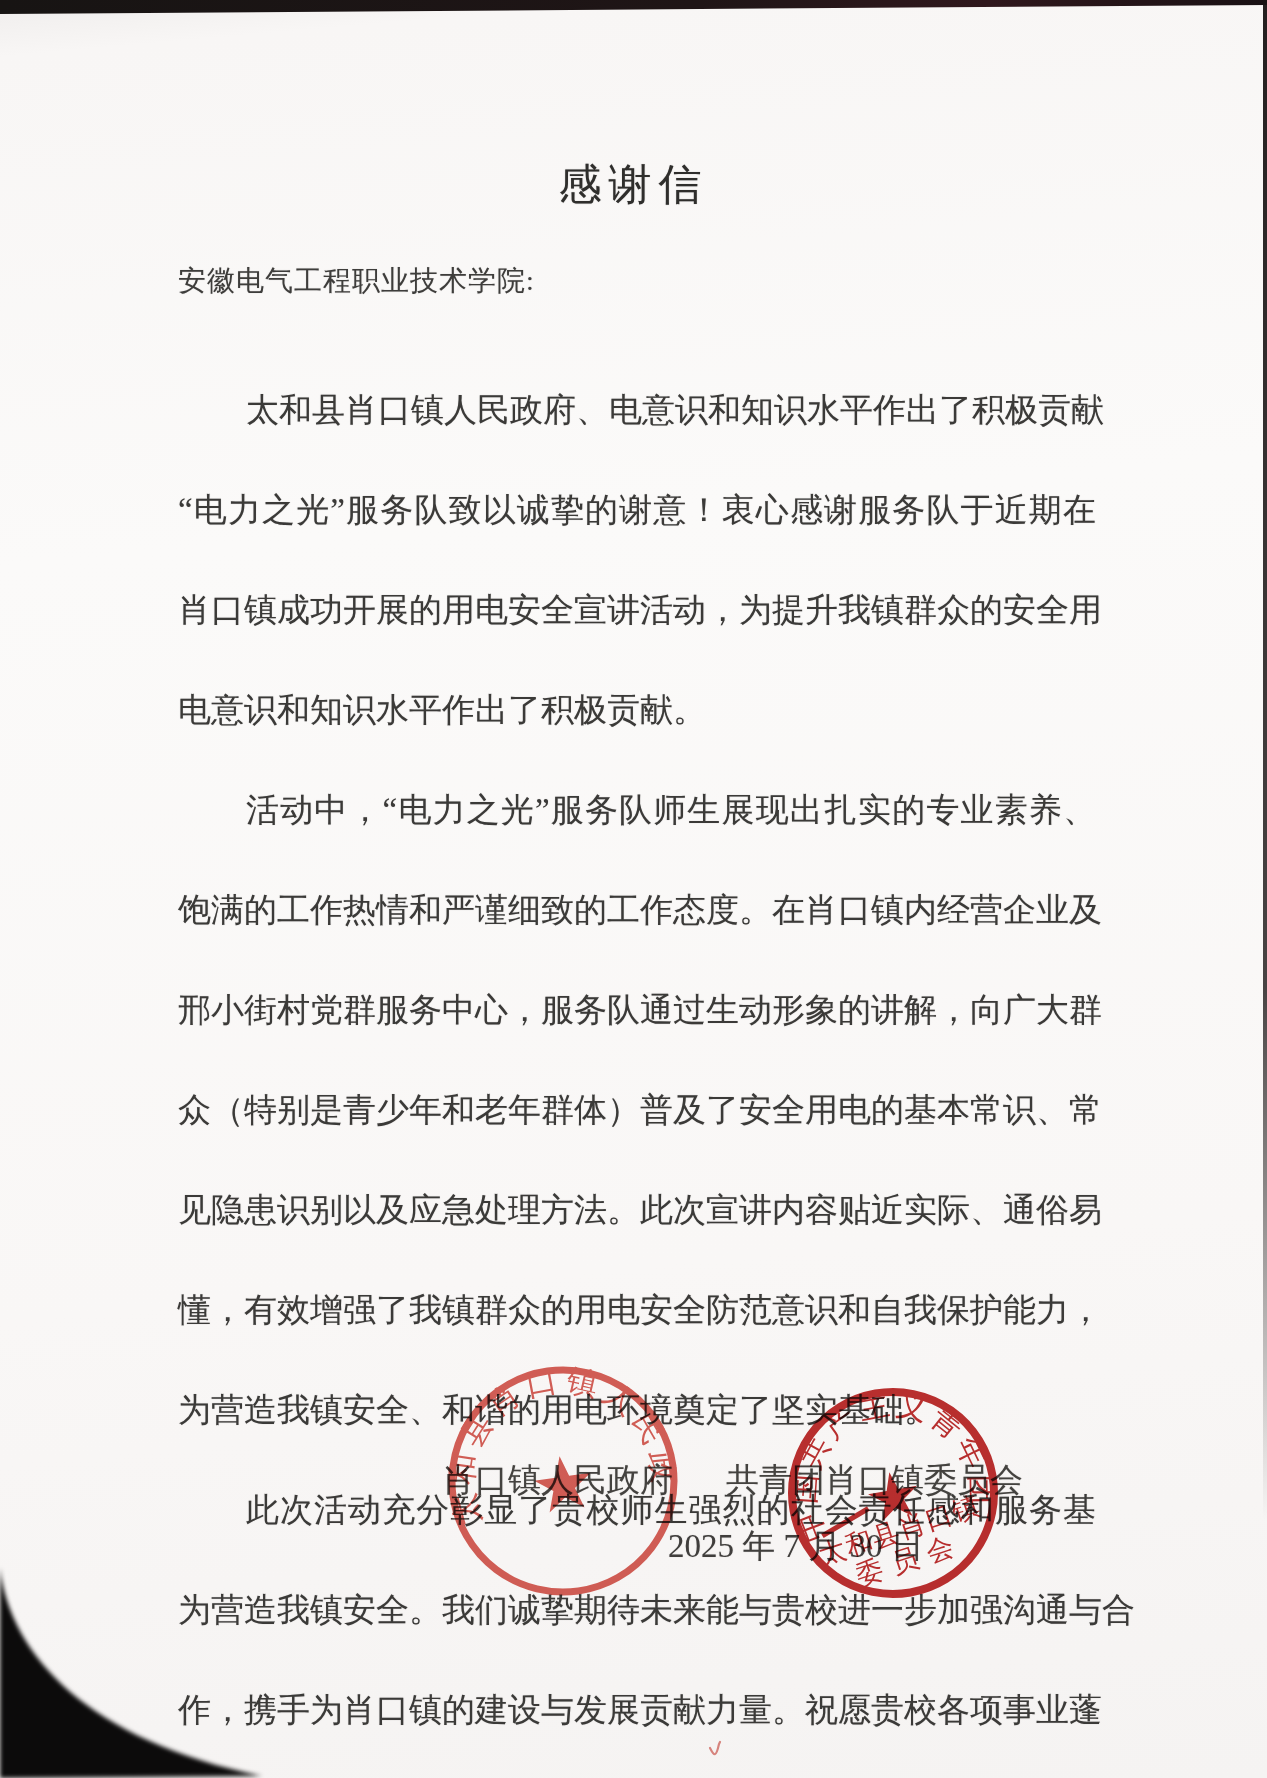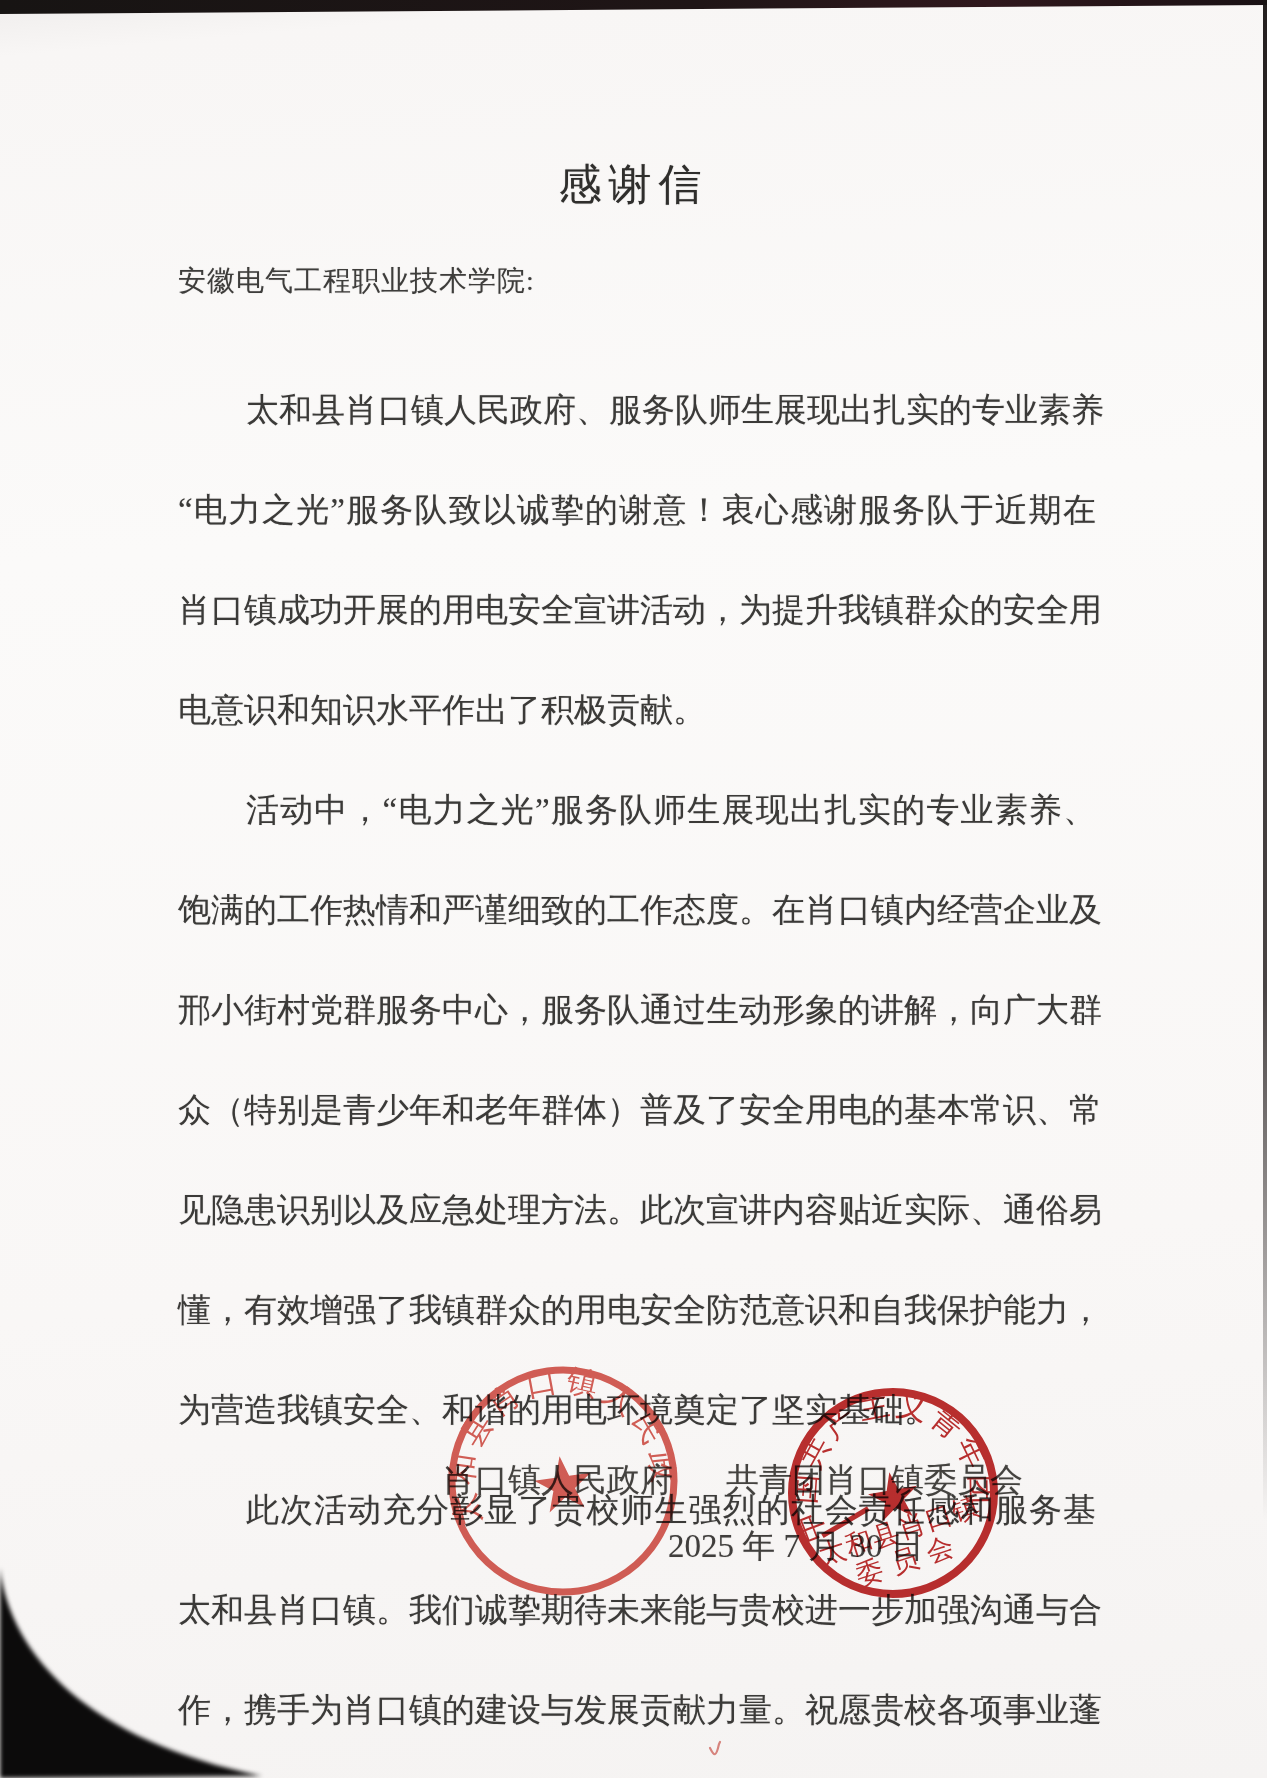--- a/index.html
+++ b/index.html
@@ -70,33 +70,33 @@
 <div id="page">
 
   <div class="top-edge"></div>
   <div class="right-edge"></div>
 
   <div class="title">感谢信</div>
 
   <div class="salutation">安徽电气工程职业技术学院:</div>
 
   <div class="body-block">
-    <p class="line indent">太和县肖口镇人民政府、服务队师生展现出扎实的专业素养</p>
+    <p class="line indent">太和县肖口镇人民政府、电意识和知识水平作出了积极贡献</p>
     <p class="line">“电力之光”服务队致以诚挚的谢意！衷心感谢服务队于近期在</p>
     <p class="line">肖口镇成功开展的用电安全宣讲活动，为提升我镇群众的安全用</p>
     <p class="line last">电意识和知识水平作出了积极贡献。</p>
     <p class="line indent">活动中，“电力之光”服务队师生展现出扎实的专业素养、</p>
     <p class="line">饱满的工作热情和严谨细致的工作态度。在肖口镇内经营企业及</p>
     <p class="line">邢小街村党群服务中心，服务队通过生动形象的讲解，向广大群</p>
     <p class="line">众（特别是青少年和老年群体）普及了安全用电的基本常识、常</p>
     <p class="line">见隐患识别以及应急处理方法。此次宣讲内容贴近实际、通俗易</p>
     <p class="line">懂，有效增强了我镇群众的用电安全防范意识和自我保护能力，</p>
     <p class="line last">为营造我镇安全、和谐的用电环境奠定了坚实基础。</p>
     <p class="line indent">此次活动充分彰显了贵校师生强烈的社会责任感和服务基</p>
-    <p class="line">太和县肖口镇。我们诚挚期待未来能与贵校进一步加强沟通与合</p>
+    <p class="line">为营造我镇安全。我们诚挚期待未来能与贵校进一步加强沟通与合</p>
     <p class="line">作，携手为肖口镇的建设与发展贡献力量。祝愿贵校各项事业蓬</p>
     <p class="line last">勃发展，服务队全体师生学业精进、前程似锦！</p>
   </div>
 
   <div class="sig sig-left">肖口镇人民政府</div>
   <div class="sig sig-right">共青团肖口镇委员会</div>
   <div class="date-line">2025 年 7 月 30 日</div>
 
   <svg class="stamp stamp-left" viewBox="0 0 270 270">
     <g transform="rotate(-8 135 135)" opacity="0.84">

